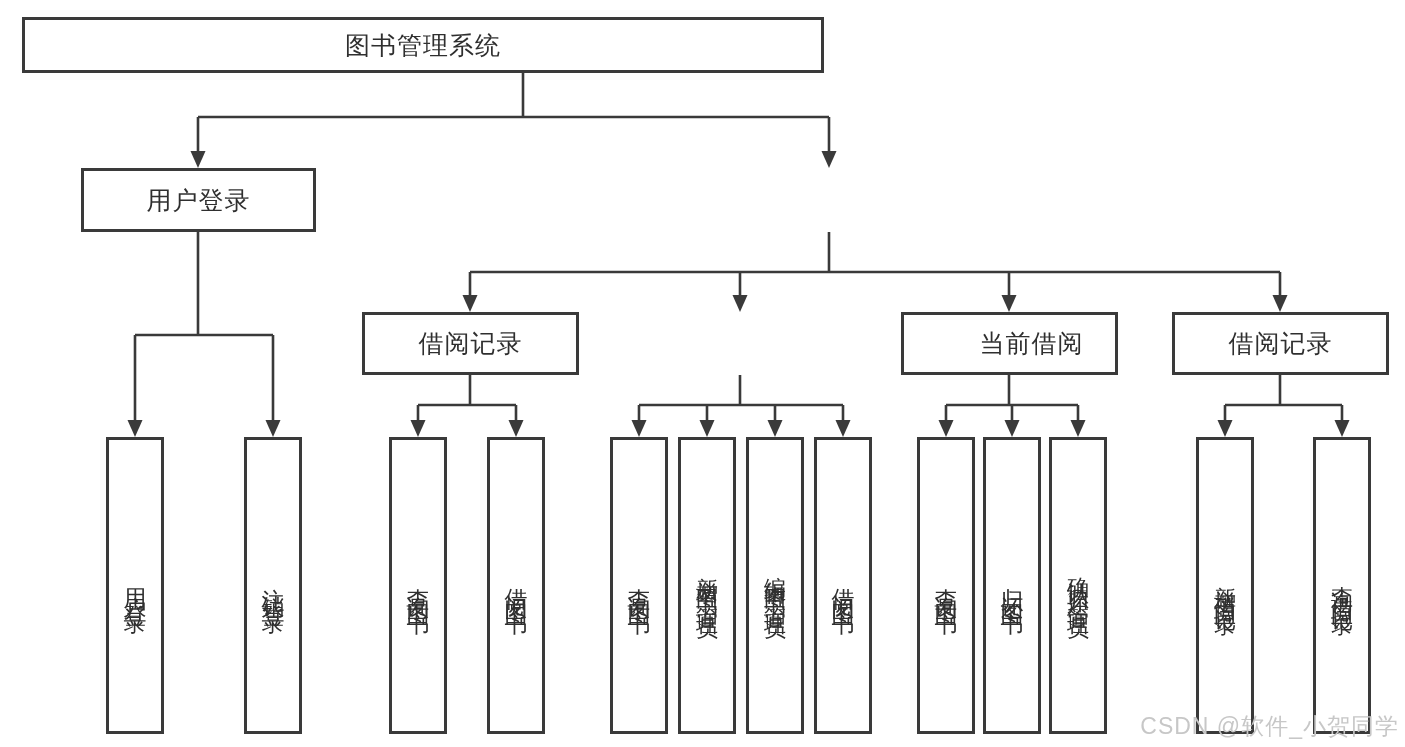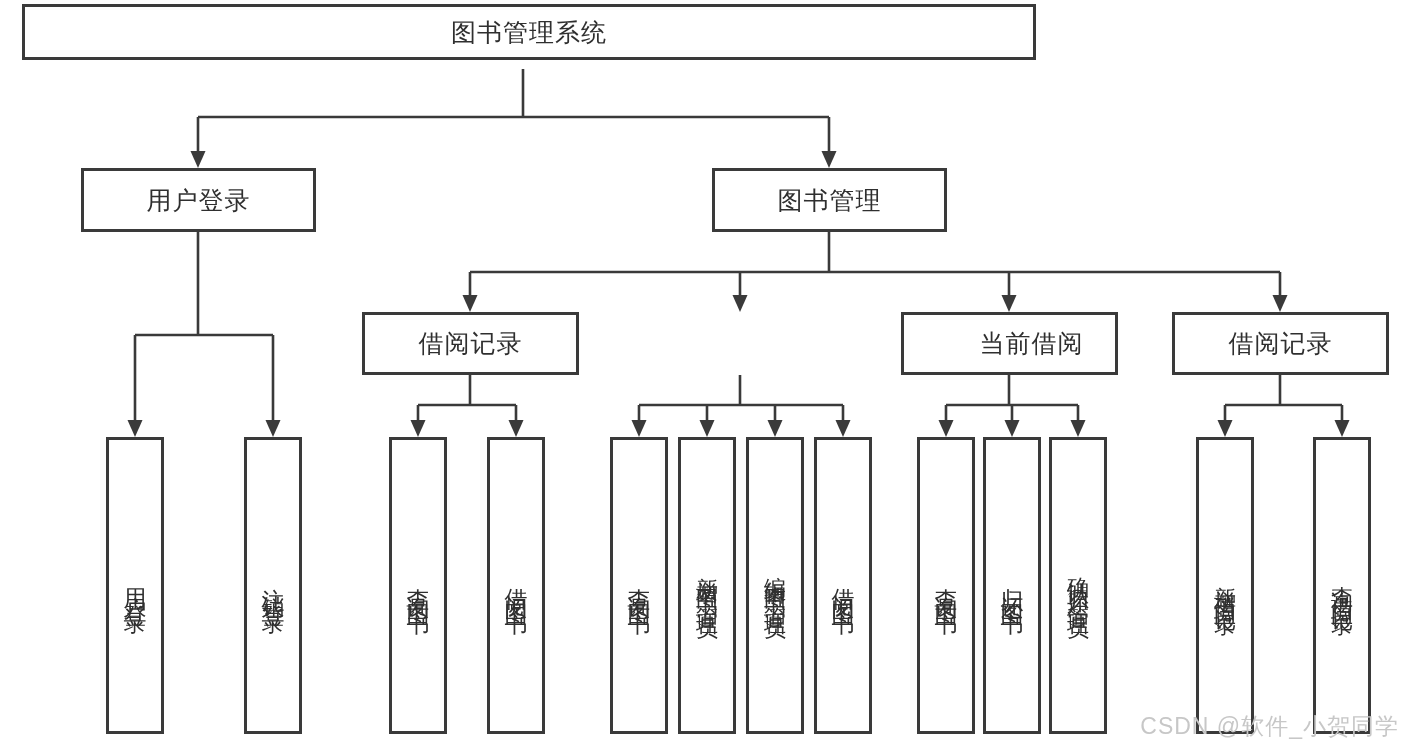--- a/index.html
+++ b/index.html
@@ -24,21 +24,21 @@
     background:#fff;
     display:flex;
     align-items:center;
     justify-content:center;
     color:var(--text);
     font-size:25px;
     letter-spacing:1px;
     white-space:nowrap;
     z-index:2;
   }
-  .root{left:22px;top:4px;width:1014px;height:56px;}
+  .root{left:22px;top:17px;width:802px;height:56px;}
   .lvl1{top:168px;width:235px;height:64px;}
   .lvl2{top:312px;width:217px;height:63px;}
   .leaf{
     position:absolute;
     top:437px;height:297px;width:58px;
     box-sizing:border-box;
     border:3px solid var(--line);
     background:#fff;
     writing-mode:vertical-rl;
     text-orientation:mixed;
@@ -103,21 +103,20 @@
       <polygon points="1004.5,420 1019.5,420 1012,437"></polygon>
       <polygon points="1070.5,420 1085.5,420 1078,437"></polygon>
       <polygon points="1217.5,420 1232.5,420 1225,437"></polygon>
       <polygon points="1334.5,420 1349.5,420 1342,437"></polygon>
     </g>
   </svg>
 
   <div class="node root">图书管理系统</div>
 
   <div class="node lvl1" style="left:81px;">用户登录</div>
-  <div class="node lvl1" style="left:712px;">图书管理</div>
 
   <div class="node lvl2" style="left:362px;">借阅记录</div>
   <div class="node lvl2" style="left:901px;padding-left:44px;">当前借阅</div>
   <div class="node lvl2" style="left:1172px;">借阅记录</div>
 
   <div class="leaf" style="left:106px;">用户登录</div>
   <div class="leaf" style="left:244px;">注销登录</div>
 
   <div class="leaf" style="left:389px;">查询图书</div>
   <div class="leaf" style="left:487px;">借阅图书</div>

